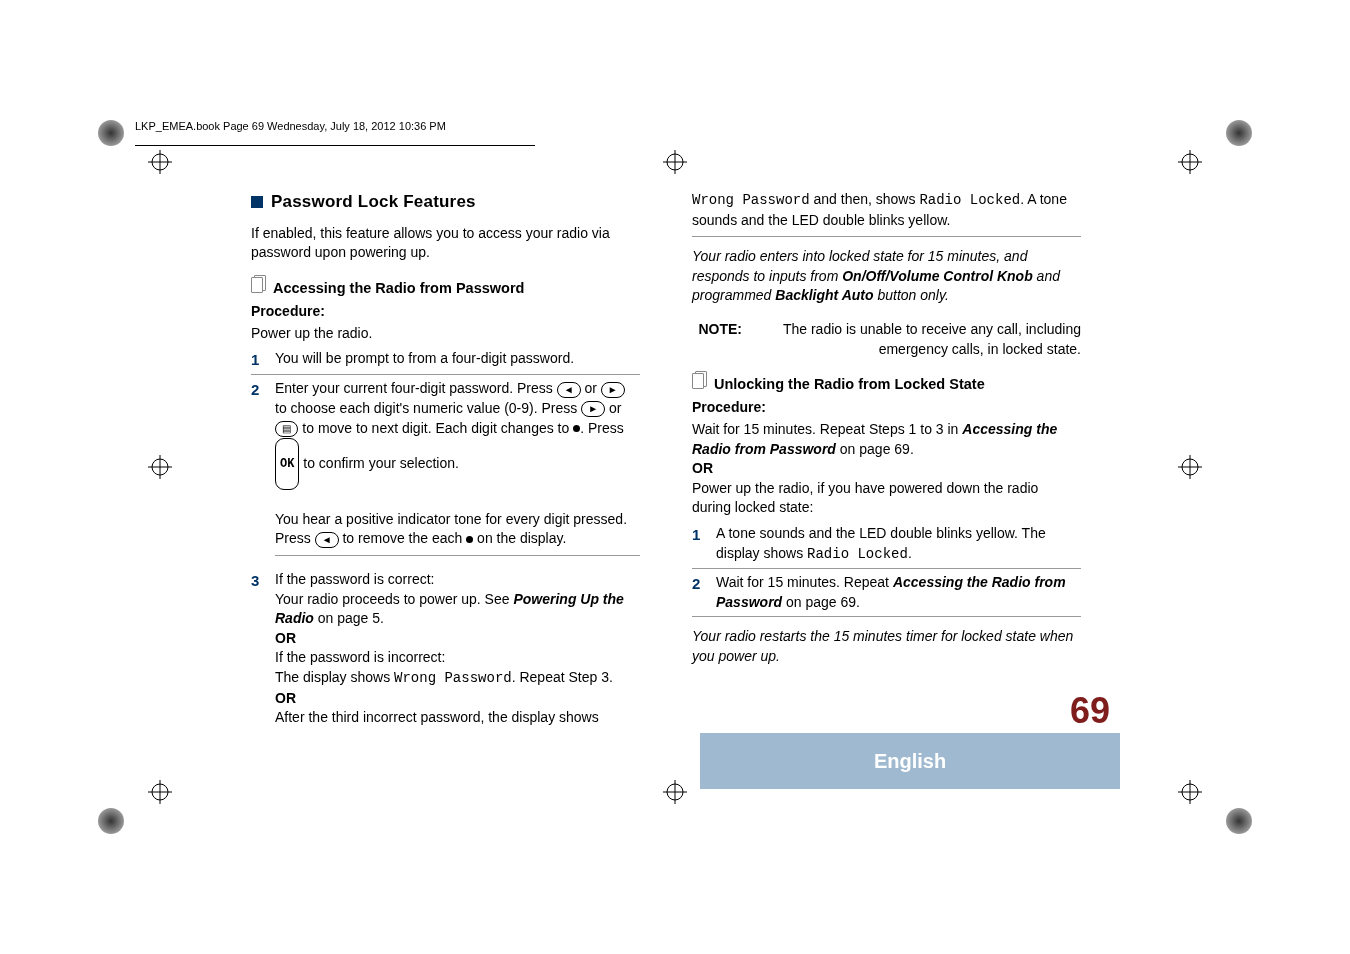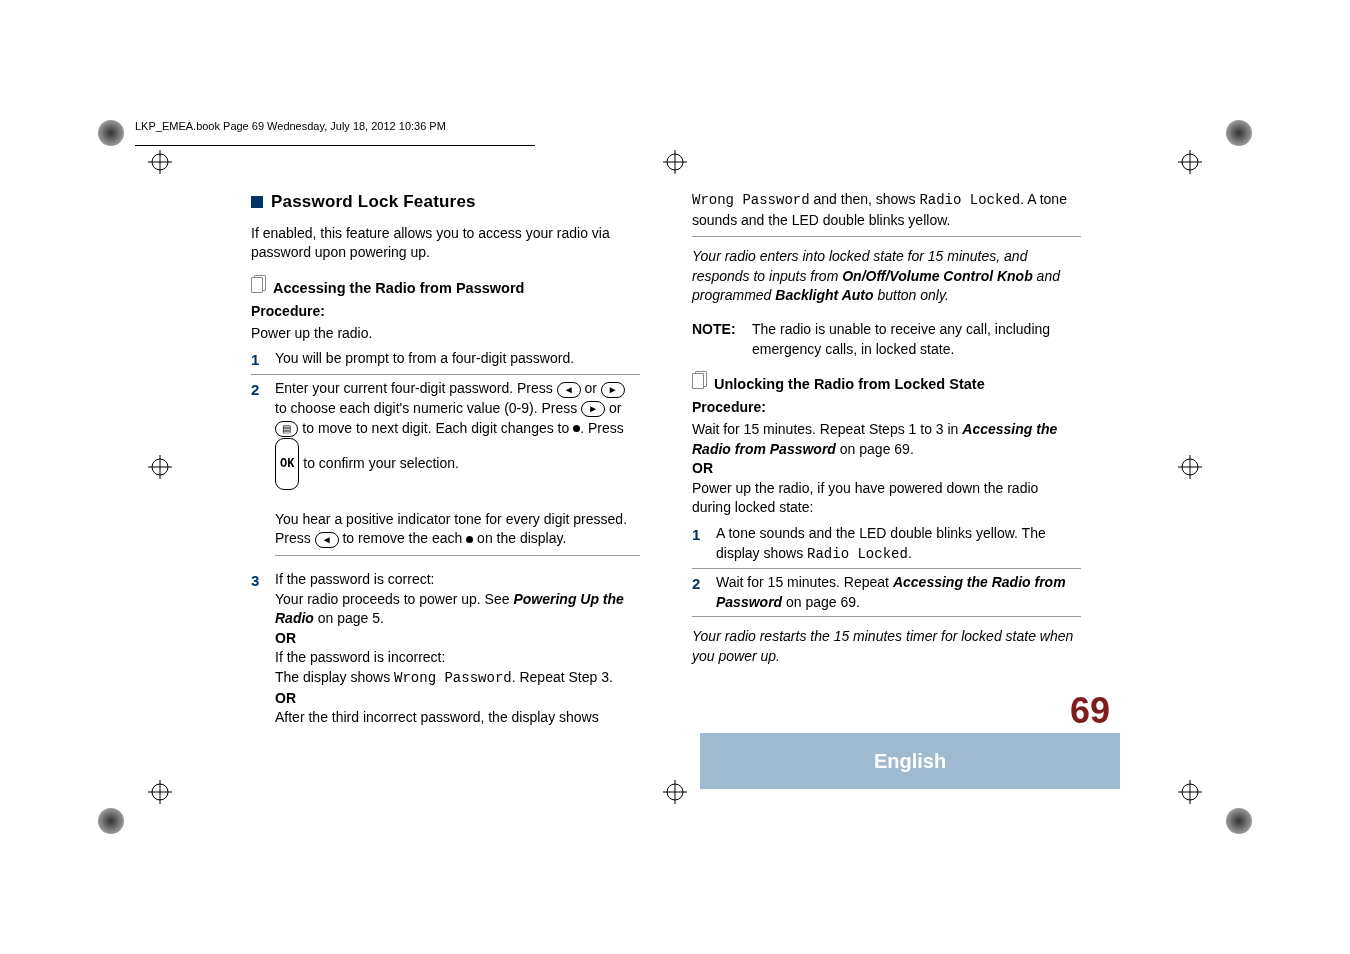--- a/index.html
+++ b/index.html
@@ -38,21 +38,21 @@
   .btn-icon { display: inline-block; border: 1px solid #000; border-radius: 9px; padding: 0 6px; font-size: 10px; line-height: 14px; vertical-align: middle; background: #fff; position: relative; min-width: 18px; text-align: center;}
   .btn-ok { font-size: 12px; font-weight: bold; padding: 18px 4px; font-family: Liberation Mono, monospace;}
   
   .bullet-dot { display: inline-block; width: 7px; height: 7px; background: #000; border-radius: 50%; vertical-align: middle;}
   
   .mono { font-family: "Courier New", monospace; }
   .bi { font-weight: bold; font-style: italic; }
   .b { font-weight: bold; }
   .i { font-style: italic; }
   
-  .note-row { display: flex; gap: 10px; margin: 14px 0; }
+  .note-row { display: flex; gap: 10px; margin: 14px 0; text-align: right; }
   .note-label { font-weight: bold; min-width: 50px; }
   
   .bottom-box { position: absolute; right: 230px; bottom: 165px; width: 420px; height: 56px; background: #9fbad0; display: flex; align-items: center; justify-content: center; color: #fff; font-size: 20px; font-weight: bold; }
   .page-num { position: absolute; right: 240px; bottom: 222px; font-size: 36px; font-weight: bold; color: #7f1d1d; }
   
   .hr { border-bottom: 0.5px solid #999; margin: 6px 0; }
 </style>
 </head>
 <body>
 

